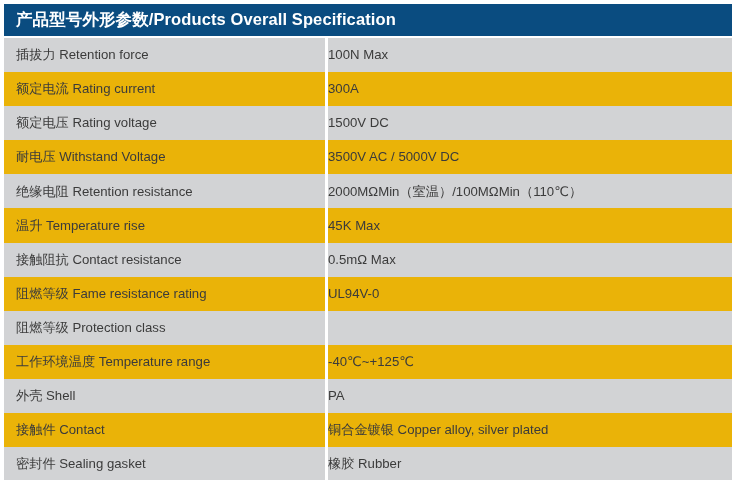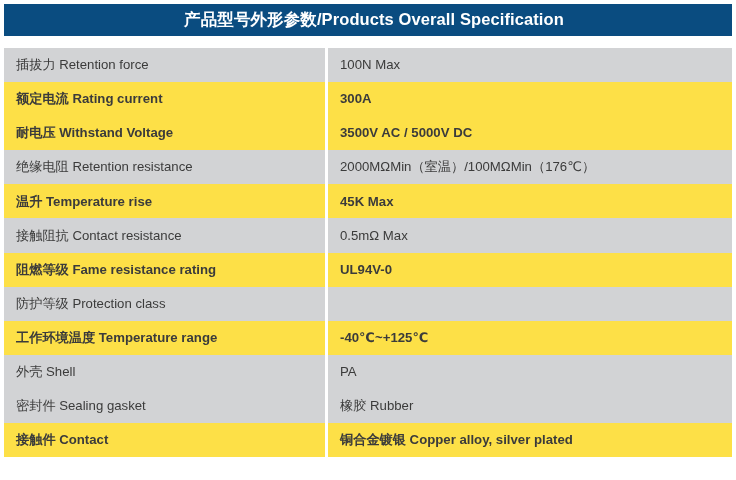--- a/index.html
+++ b/index.html
@@ -19,43 +19,41 @@
     top: 4px;
     width: 728px;
   }
   .table-header {
     background: #0a4c80;
     height: 32px;
     display: flex;
     align-items: center;
     padding-left: 12px;
     box-sizing: border-box;
-    justify-content: center;
   }
   .table-header-title {
     color: #ffffff;
     font-size: 16.5px;
     font-weight: bold;
     letter-spacing: 0.1px;
     white-space: nowrap;
   }
   .rows {
-    margin-top: 12px;
+    margin-top: 2px;
   }
   .row {
     display: flex;
     height: 34.1px;
     align-items: center;
   }
   .row.shaded {
     background: #d2d3d5;
   }
   .row.plain {
-    background: #fde047;
-    font-weight: bold;
+    background: #eab308;
   }
   .cell {
     font-size: 13.2px;
     color: #3b3b3b;
     white-space: nowrap;
     overflow: hidden;
     line-height: 1.2;
   }
   .cell-label {
     width: 321px;
@@ -64,21 +62,20 @@
     flex: 0 0 321px;
   }
   .cell-divider {
     flex: 0 0 3px;
     width: 3px;
     height: 100%;
     background: #ffffff;
   }
   .cell-value {
     flex: 1 1 auto;
-    padding-left: 12px;
     box-sizing: border-box;
   }
 </style>
 </head>
 <body>
 
 <div id="spec-table">
 
   <div class="table-header">
     <span class="table-header-title">产品型号外形参数/Products Overall Specification</span>
@@ -91,31 +88,36 @@
       <div class="cell-divider"></div>
       <div class="cell cell-value">100N Max</div>
     </div>
 
     <div class="row plain">
       <div class="cell cell-label">额定电流 Rating current</div>
       <div class="cell-divider"></div>
       <div class="cell cell-value">300A</div>
     </div>
 
+    <div class="row shaded">
+      <div class="cell cell-label">额定电压 Rating voltage</div>
+      <div class="cell-divider"></div>
+      <div class="cell cell-value">1500V DC</div>
+    </div>
 
     <div class="row plain">
       <div class="cell cell-label">耐电压  Withstand Voltage</div>
       <div class="cell-divider"></div>
       <div class="cell cell-value">3500V AC / 5000V DC</div>
     </div>
 
     <div class="row shaded">
       <div class="cell cell-label">绝缘电阻 Retention resistance</div>
       <div class="cell-divider"></div>
-      <div class="cell cell-value">2000MΩMin（室温）/100MΩMin（176℃）</div>
+      <div class="cell cell-value">2000MΩMin（室温）/100MΩMin（110℃）</div>
     </div>
 
     <div class="row plain">
       <div class="cell cell-label">温升 Temperature rise</div>
       <div class="cell-divider"></div>
       <div class="cell cell-value">45K Max</div>
     </div>
 
     <div class="row shaded">
       <div class="cell cell-label">接触阻抗 Contact resistance</div>
@@ -123,42 +125,42 @@
       <div class="cell cell-value">0.5mΩ Max</div>
     </div>
 
     <div class="row plain">
       <div class="cell cell-label">阻燃等级 Fame resistance rating</div>
       <div class="cell-divider"></div>
       <div class="cell cell-value">UL94V-0</div>
     </div>
 
     <div class="row shaded">
-      <div class="cell cell-label">防护等级 Protection class</div>
+      <div class="cell cell-label">阻燃等级 Protection class</div>
       <div class="cell-divider"></div>
     </div>
 
     <div class="row plain">
       <div class="cell cell-label">工作环境温度 Temperature range</div>
       <div class="cell-divider"></div>
       <div class="cell cell-value">-40℃~+125℃</div>
     </div>
 
     <div class="row shaded">
       <div class="cell cell-label">外壳 Shell</div>
       <div class="cell-divider"></div>
       <div class="cell cell-value">PA</div>
     </div>
 
+    <div class="row plain">
+      <div class="cell cell-label">接触件 Contact</div>
+      <div class="cell-divider"></div>
+      <div class="cell cell-value">铜合金镀银 Copper alloy, silver plated</div>
+    </div>
+
     <div class="row shaded">
       <div class="cell cell-label">密封件 Sealing gasket</div>
       <div class="cell-divider"></div>
       <div class="cell cell-value">橡胶 Rubber</div>
     </div>
 
-    <div class="row plain">
-      <div class="cell cell-label">接触件 Contact</div>
-      <div class="cell-divider"></div>
-      <div class="cell cell-value">铜合金镀银 Copper alloy, silver plated</div>
-    </div>
-
   </div>
 </div>
 
 </body></html>

